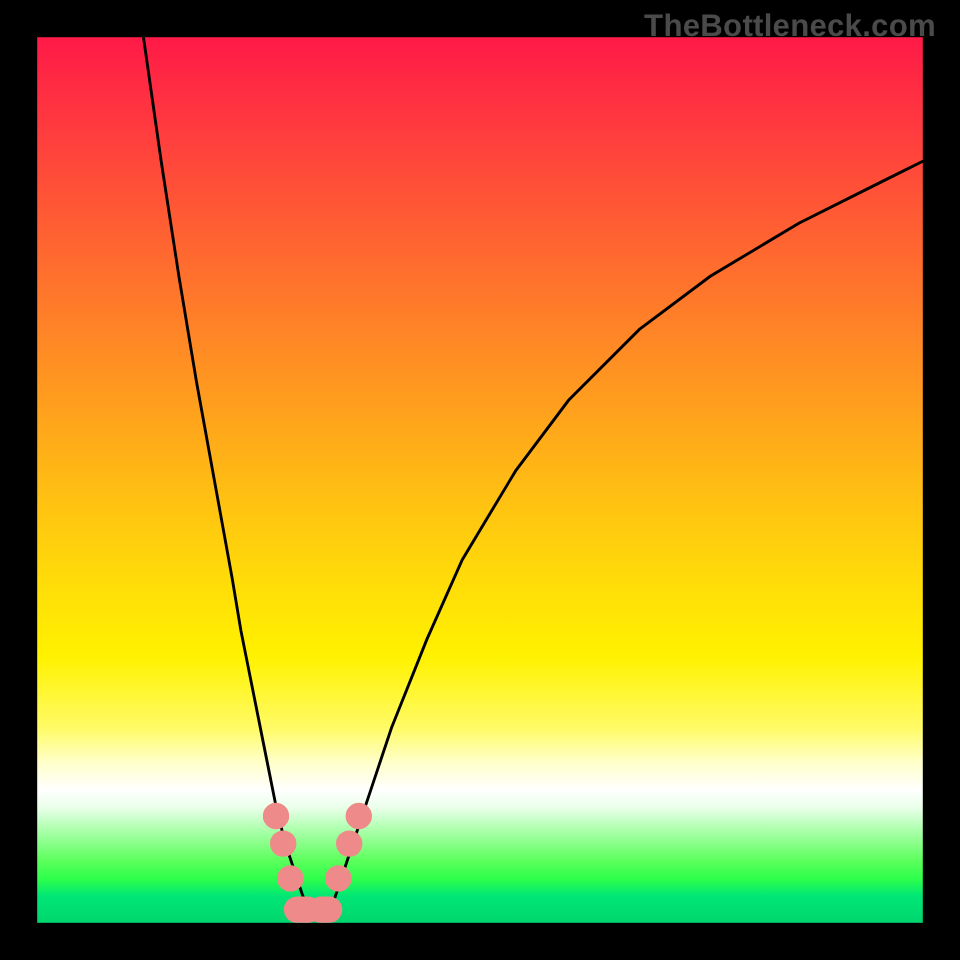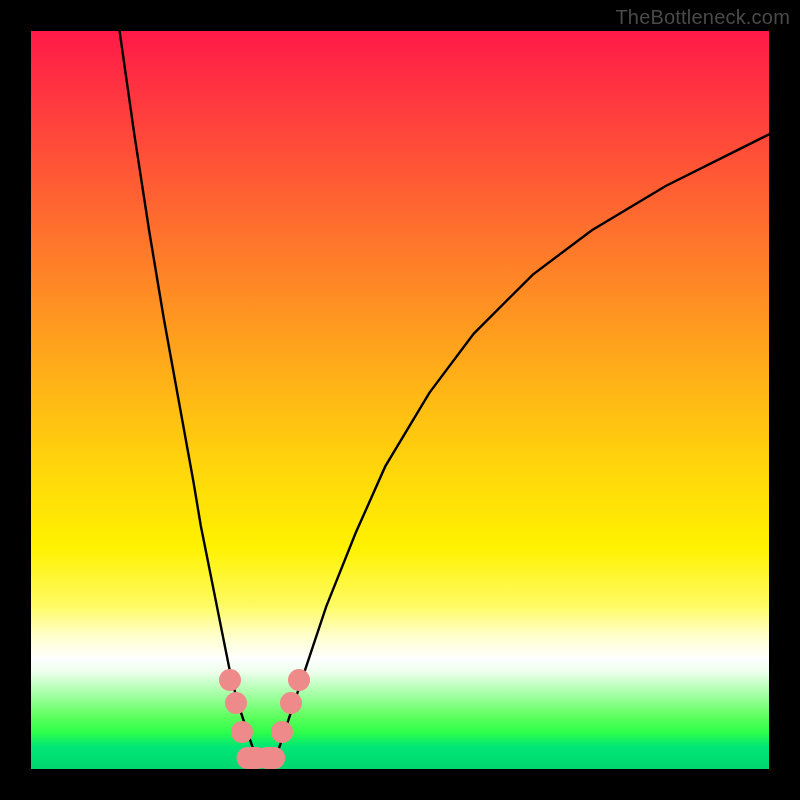--- a/index.html
+++ b/index.html
@@ -34,24 +34,24 @@
       #8aff8a 91%,
       #5cff5c 93%,
       #2eff4a 95%,
       #00e676 97%,
       #00d66e 100%
     );
   }
   .watermark {
     position: absolute;
     top: 6px;
-    right: 10px;
+    right: 20px;
     color: #4a4a4a;
-    font-size: 20px;
-    font-weight: 400;
+    font-size: 26px;
+    font-weight: 700;
     letter-spacing: 0.2px;
   }
   svg.curve {
     position: absolute;
     left: 31px;
     top: 31px;
     width: 738px;
     height: 738px;
     overflow: visible;
   }

